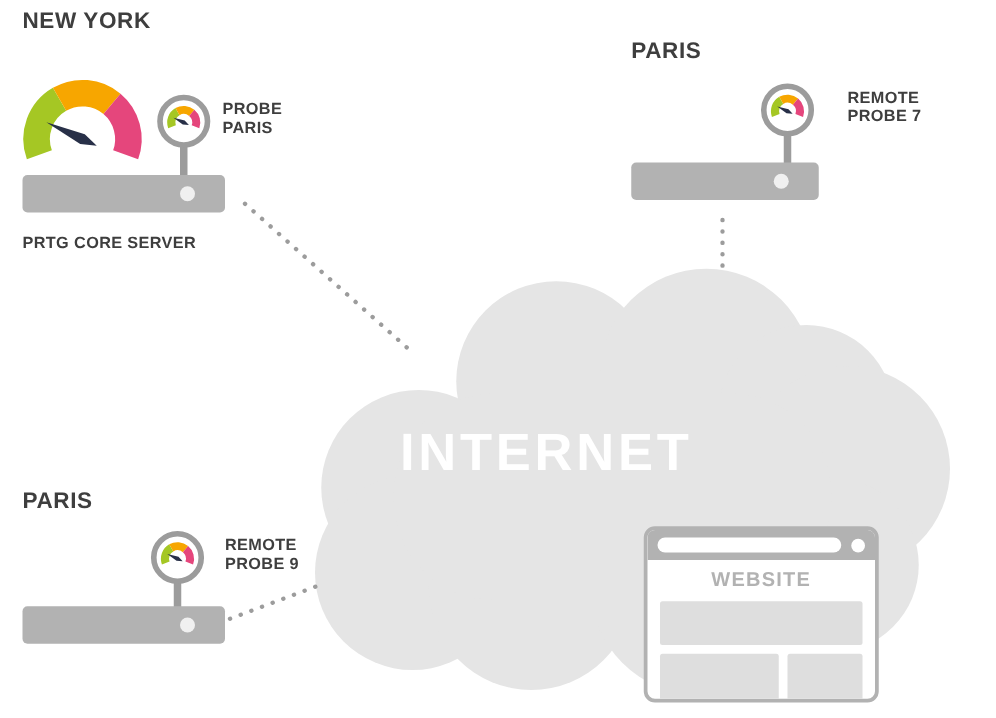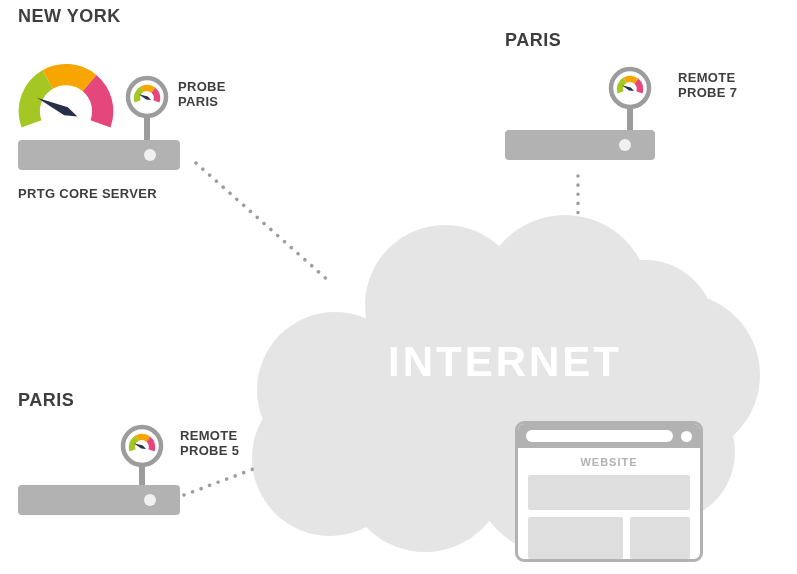--- a/index.html
+++ b/index.html
@@ -24,35 +24,35 @@
   
   .arc-green{fill:none;stroke:var(--gauge-green,#a5c724);}
   .arc-orange{fill:none;stroke:var(--gauge-orange,#f7a600);}
   .arc-pink{fill:none;stroke:var(--gauge-pink,#e5467c);}
   .needle{fill:var(--needle,#283048);}
   .ring{fill:#ffffff;stroke:var(--ring-gray,#9c9c9c);stroke-width:4.5px;}
   .stem{fill:var(--ring-gray,#9c9c9c);}
   .cloud-shape{fill:var(--cloud-gray,#e5e5e5);}
   .dotline{stroke:var(--dot-line,#9c9c9c);stroke-width:3.5px;stroke-linecap:round;stroke-dasharray:0.1 9;fill:none;}
   .internet-label{
-    font-size:42px;font-weight:bold;color:#ffffff;letter-spacing:3px;text-align:center;
+    font-size:42px;font-weight:bold;color:#ffffff;letter-spacing:3px;text-align:left;
   }
   
   .browser{
     box-sizing:border-box;width:188px;height:141px;background:#ffffff;
     border:3px solid var(--server-gray,#b2b2b2);border-radius:9px;overflow:hidden;
   }
   .browser-head{
     height:24px;background:var(--server-gray,#b2b2b2);display:flex;align-items:center;padding:0 8px;gap:8px;
   }
   .addr{flex:1;height:12px;background:#ffffff;border-radius:6px;}
   .browser-btn{width:11px;height:11px;border-radius:50%;background:#ffffff;}
   .browser-body{padding:5px 10px 0 10px;}
   .website-label{
-    text-align:center;font-size:11px;font-weight:bold;letter-spacing:1px;
+    text-align:center;font-size:16px;font-weight:bold;letter-spacing:1px;
     color:var(--server-gray,#b2b2b2);margin-top:3px;
   }
   .web-block{background:var(--website-block,#dedede);border-radius:2px;}
   .web-block-wide{height:35px;margin-top:7px;}
   .web-row{display:flex;gap:7px;margin-top:7px;}
   .web-col-a{flex:1.6;height:42px;}
   .web-col-b{flex:1;height:42px;}
 </style>
 </head>
 <body>
@@ -134,21 +134,21 @@
   </div>
 
   <div class="abs city-label" style="left:18px;top:390px">PARIS</div>
 
   <svg class="abs" style="left:118px;top:424px" width="48" height="66" viewBox="0 0 48 66">
     <use href="#probe-gauge-def"></use>
   </svg>
 
   <div class="abs small-label" style="left:180px;top:428px">
     <div>REMOTE</div>
-    <div>PROBE 5</div>
+    <div>PROBE 9</div>
   </div>
 
   <div class="abs server-bar" style="left:18px;top:485px;width:162px">
     <span class="server-dot"></span>
   </div>
 
   <div class="abs browser" style="left:515px;top:421px">
     <div class="browser-head">
       <span class="addr"></span>
       <span class="browser-btn"></span>

